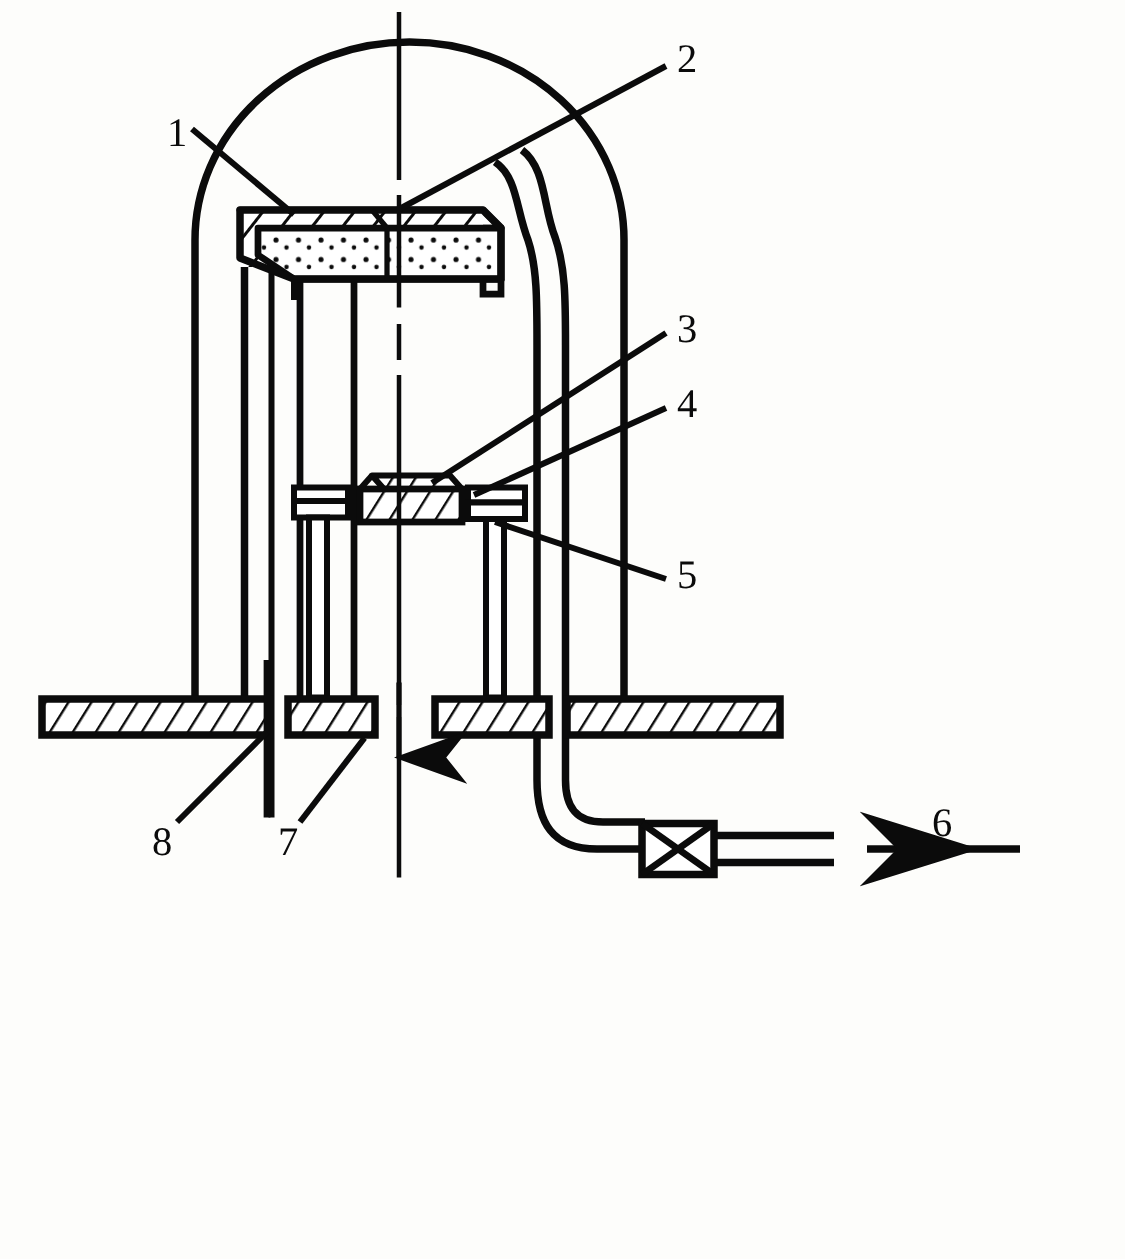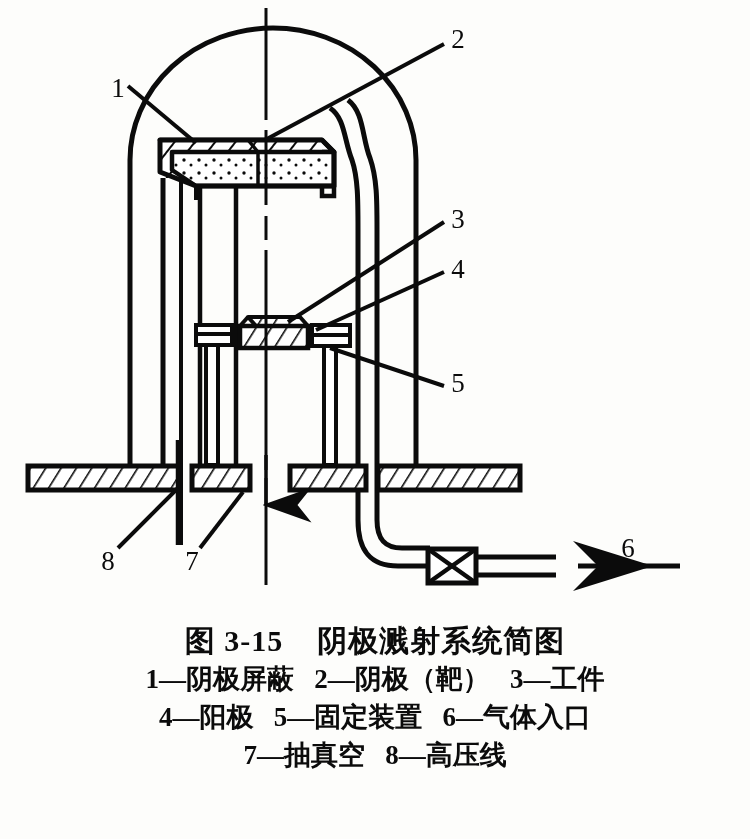--- a/index.html
+++ b/index.html
@@ -199,20 +199,14 @@
         <text class="lbl" x="458" y="228" text-anchor="middle">3</text>
         <text class="lbl" x="458" y="278" text-anchor="middle">4</text>
         <text class="lbl" x="458" y="392" text-anchor="middle">5</text>
         <text class="lbl" x="628" y="557" text-anchor="middle">6</text>
         <text class="lbl" x="192" y="570" text-anchor="middle">7</text>
         <text class="lbl" x="108" y="570" text-anchor="middle">8</text>
       </g>
     </svg>
   </div>
 
-  <div class="caption-block">
-    <div class="caption-title">图 3-15    阴极溅射系统简图</div>
-    <div class="legend-line">1—阴极屏蔽   2—阴极（靶）   3—工件</div>
-    <div class="legend-line">4—阳极   5—固定装置   6—气体入口</div>
-    <div class="legend-line">7—抽真空   8—高压线</div>
-  </div>
 
 </div>
 
 </body></html>

